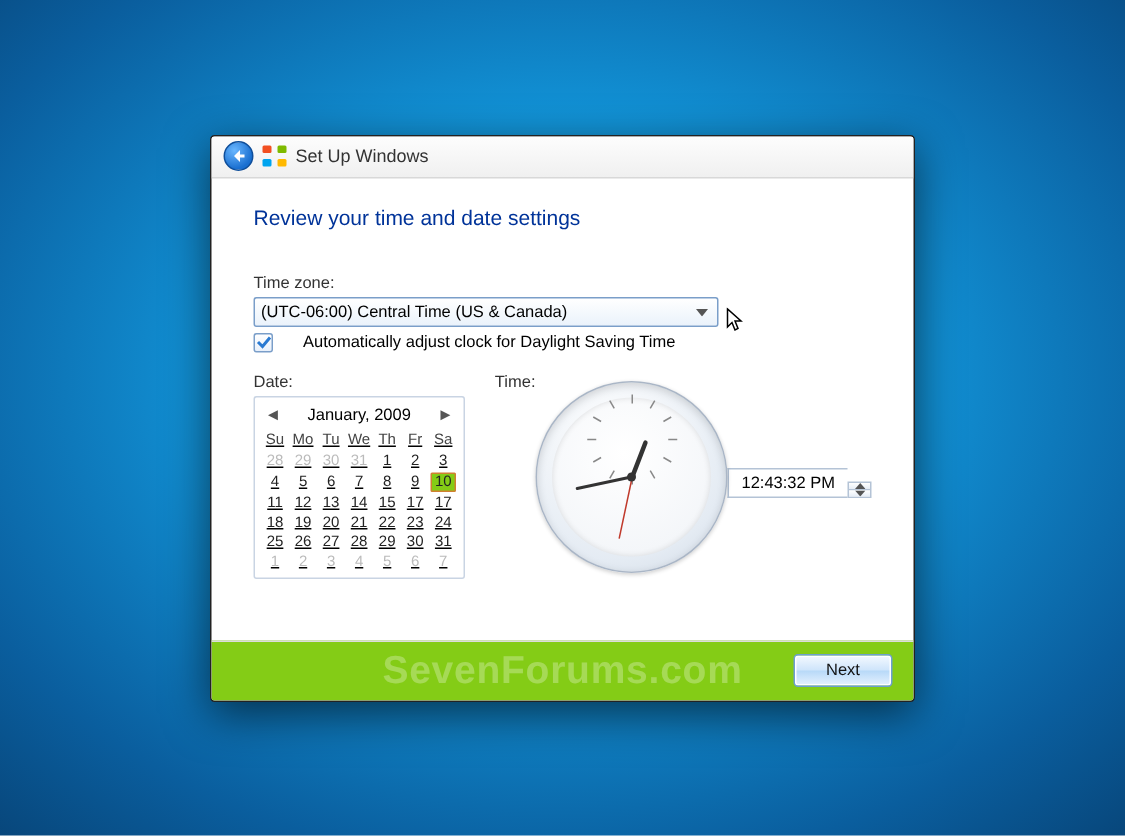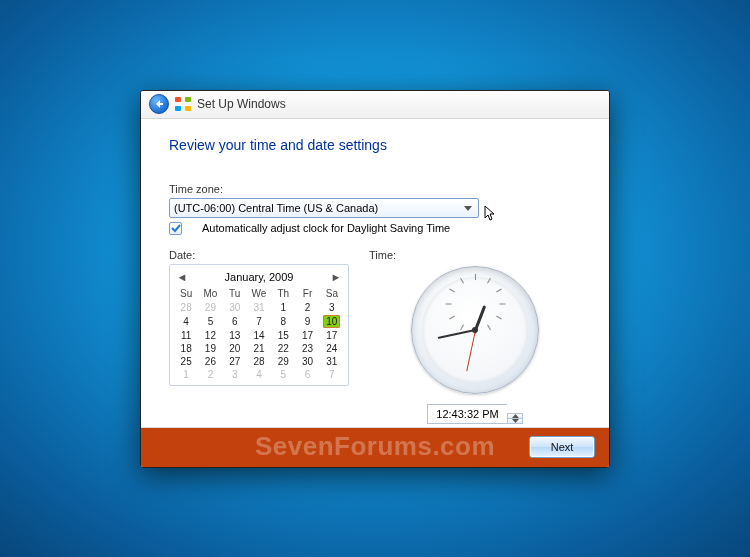--- a/index.html
+++ b/index.html
@@ -58,26 +58,26 @@
   .chk {
     width:13px; height:13px; border:1px solid #7a9ec9; border-radius:2px;
     background:linear-gradient(#fff,#e8f0fb); display:flex; align-items:center; justify-content:center;
   }
   .chk svg { width:10px; height:10px; }
   .panels { display:flex; gap:20px; margin-top:14px; }
   .cal { width:180px; }
   .cal-box { border:1px solid #c9d4e3; border-radius:2px; padding:3px 4px 4px 4px; background:#fff; }
   .cal-head { display:flex; align-items:center; justify-content:space-between; font-size:11px; padding:3px 2px; }
   .cal-head .nav { color:#555; width:12px; text-align:center; cursor:default; }
-  .cal-grid { width:100%; border-collapse:collapse; font-size:10px; }
+  .cal-grid { width:100%; border-collapse:collapse; font-size:10px;text-decoration:underline; }
   .cal-grid th { font-weight:400; color:#444; padding:2px 0; width:14%; }
   .cal-grid td { text-align:center; padding:1px 0; color:#222; }
   .cal-grid td.dim { color:#bbb; }
   .cal-grid td .today { display:inline-block; border:1px solid #d08030; background:#84cc16; padding:0 2px; border-radius:1px; }
-  .clock-col { flex:1; display:flex; flex-direction:column; align-items:center; }
+  .clock-col { flex:1; display:flex; align-items:center; }
   .clockwrap { width:128px; height:128px; border-radius:50%;
     background:radial-gradient(circle at 40% 30%,#fff,#e4ebf3 70%,#cfd8e3);
     border:1px solid #aab6c6; box-shadow:inset 0 2px 6px rgba(0,0,0,0.15), 0 1px 3px rgba(0,0,0,0.2);
     position:relative; margin-top:2px;
   }
   .face { position:absolute; inset:10px; border-radius:50%;
     background:radial-gradient(circle at 45% 35%,#fff,#f0f3f7); box-shadow:inset 0 0 4px rgba(0,0,0,0.12); }
   .tick { position:absolute; left:50%; top:6%; width:1px; height:6px; background:#888; transform-origin:50% 500%; }
   .hand { position:absolute; left:50%; top:50%; background:#333; transform-origin:50% 100%; }
   .hand.h { width:3px; height:26px; margin-left:-1.5px; margin-top:-26px; transform:rotate(21deg); border-radius:2px; }
@@ -86,21 +86,21 @@
   .pin { position:absolute; left:50%; top:50%; width:6px; height:6px; margin:-3px; border-radius:50%; background:#333; }
   .timebox { margin-top:10px; display:flex;align-items:flex-end; }
   .timebox input {
     width:80px; height:20px; border:1px solid #b4c3d6; border-right:none;
     font-size:11px; text-align:center; padding:0 2px;
   }
   .spinners { width:16px; border:1px solid #b4c3d6; display:flex; flex-direction:column; }
   .spinners div { flex:1; background:linear-gradient(#fff,#e6edf6); display:flex; align-items:center; justify-content:center; }
   .spinners div:first-child { border-bottom:1px solid #b4c3d6; }
   .footer {
-    height:40px; background:#c2410c; border-top:1px solid #dcdcdc;
+    height:40px; background:#84cc16; border-top:1px solid #dcdcdc;
     display:flex; align-items:center; justify-content:flex-end; padding:0 14px;
   }
   .next-btn {
     min-width:66px; height:22px; border:1px solid #6d9fd0; border-radius:3px;
     background:linear-gradient(#f4f9ff,#cfe5fb 48%,#b8d9f8 52%,#e6f2fe);
     font-size:11px; color:#111; box-shadow:inset 0 0 0 1px #fff;
   }
 </style>
 </head>
 <body>

